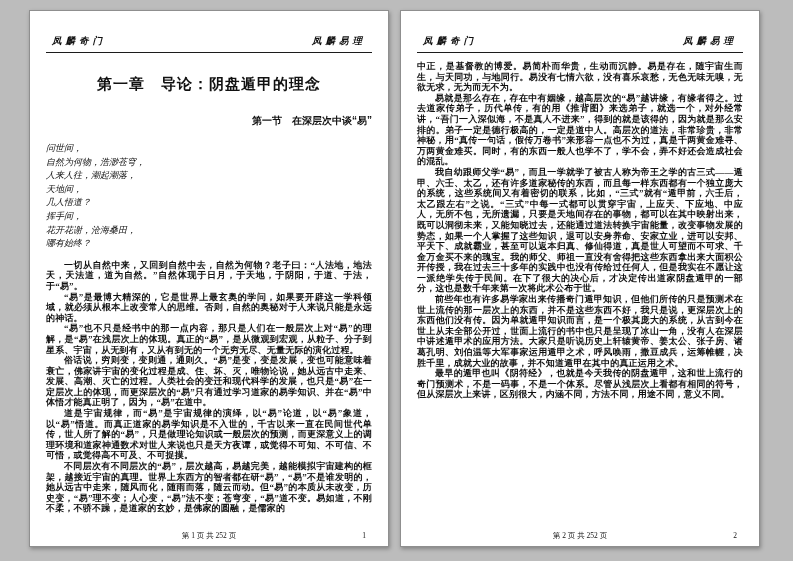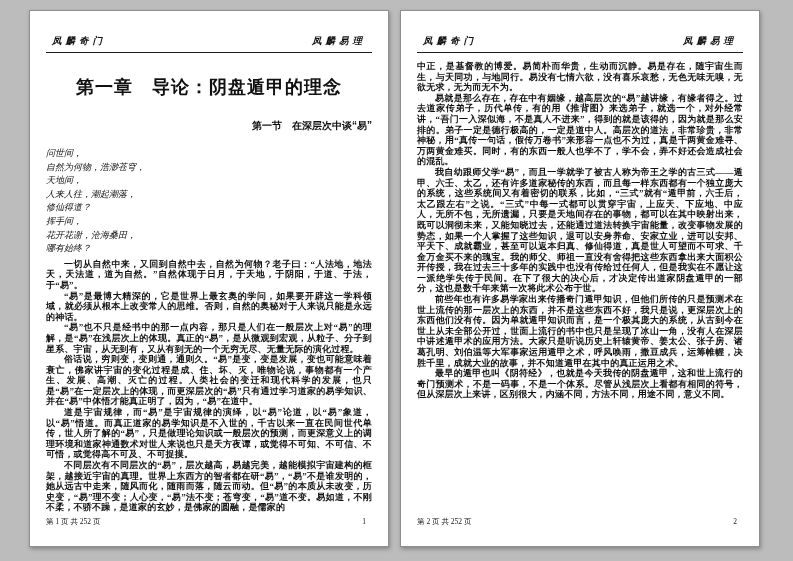--- a/index.html
+++ b/index.html
@@ -34,58 +34,59 @@
     font-weight:bold;
     font-size:9.5px;
     letter-spacing:4px;
     padding:0 6px 4px 6px;
     border-bottom:1.6px solid #1c1c1c;
   }
 
   .chapter-title {
     font-family:"Liberation Sans","DejaVu Sans",sans-serif;
     font-weight:bold;
-    font-size:18px;
+    font-size:15px;
     text-align:center;
     margin-top:22px;
     letter-spacing:1px;
   }
   .section-title {
     font-family:"Liberation Sans","DejaVu Sans",sans-serif;
     font-weight:bold;
     font-size:10px;
     text-align:right;
     margin-top:20px;
   }
 
   .poem {
     margin-top:14px;
     text-align:left;
     font-style:italic;
     font-size:9px;
     line-height:13.6px;
   }
 
-  .body-text { margin-top:3px; }
+  .body-text { margin-top:9px; }
   .page.right .body-text { margin-top:8px; }
   .para {
     font-size:9px;
     line-height:10.6px;
     font-weight:bold;
     text-align:justify;
     text-indent:2em;
     letter-spacing:0.2px;
   }
   .para.no-indent { text-indent:0; }
 
   .page-footer {
     position:absolute;
-    bottom:19px;
+    bottom:5px;
     left:16px; right:16px;
     font-size:7.5px;
+    text-align:center;
   }
   .page-footer .page-number {
     position:absolute;
     right:6px; top:0;
     font-size:7.5px;
   }
 </style>
 </head>
 <body>
 
@@ -96,33 +97,33 @@
       <span>凤麟奇门</span>
       <span>凤麟易理</span>
     </div>
 
     <div class="chapter-title">第一章　导论：阴盘遁甲的理念</div>
     <div class="section-title">第一节　在深层次中谈“易”</div>
 
     <div class="poem">
       <div>问世间，</div>
       <div>自然为何物，浩渺苍穹，</div>
+      <div>人来人往，潮起潮落，</div>
       <div>天地间，</div>
-      <div>人来人往，潮起潮落，</div>
-      <div>修仙得道？</div>
+      <div>几人悟道？</div>
       <div>挥手间，</div>
       <div>花开花谢，沧海桑田，</div>
       <div>哪有始终？</div>
     </div>
 
     <div class="body-text">
       <p class="para">一切从自然中来，又回到自然中去，自然为何物？老子曰：“人法地，地法天，天法道，道为自然。”自然体现于日月，于天地，于阴阳，于道、于法，于“易”。</p>
       <p class="para">“易”是最博大精深的，它是世界上最玄奥的学问，如果要开辟这一学科领域，就必须从根本上改变常人的思维。否则，自然的奥秘对于人来说只能是永远的神话。</p>
       <p class="para">“易”也不只是经书中的那一点内容，那只是人们在一般层次上对“易”的理解，是“易”在浅层次上的体现。真正的“易”，是从微观到宏观，从粒子、分子到星系、宇宙，从无到有，又从有到无的一个无穷无尽、无量无际的演化过程。</p>
-      <p class="para">俗话说，穷则变，变则通，通则久。“易”是变，变是发展，变也可能意味着衰亡，佛家讲宇宙的变化过程是成、住、坏、灭，唯物论说，事物都有一个产生、发展、高潮、灭亡的过程。人类社会的变迁和现代科学的发展，也只是“易”在一定层次上的体现，而更深层次的“易”只有通过学习道家的易学知识、并在“易”中体悟才能真正明了，因为，“易”在道中。</p>
+      <p class="para">俗话说，穷则变，变则通，通则久。“易”是变，变是发展，变也可能意味着衰亡，佛家讲宇宙的变化过程是成、住、坏、灭，唯物论说，她从远古中走来、发展、高潮、灭亡的过程。人类社会的变迁和现代科学的发展，也只是“易”在一定层次上的体现，而更深层次的“易”只有通过学习道家的易学知识、并在“易”中体悟才能真正明了，因为，“易”在道中。</p>
       <p class="para">道是宇宙规律，而“易”是宇宙规律的演绎，以“易”论道，以“易”象道，以“易”悟道。而真正道家的易学知识是不入世的，千古以来一直在民间世代单传，世人所了解的“易”，只是做理论知识或一般层次的预测，而更深意义上的调理环境和道家神通数术对世人来说也只是天方夜谭，或觉得不可知、不可信、不可悟，或觉得高不可及、不可捉摸。</p>
       <p class="para">不同层次有不同层次的“易”，层次越高，易越完美，越能模拟宇宙建构的框架，越接近宇宙的真理。世界上东西方的智者都在研“易”，“易”不是谁发明的，她从远古中走来，随风而化，随雨而落，随云而动。但“易”的本质从未改变，历史变，“易”理不变；人心变，“易”法不变；苍穹变，“易”道不变。易如道，不刚不柔，不骄不躁，是道家的玄妙，是佛家的圆融，是儒家的</p>
     </div>
 
     <div class="page-footer">
       <span>第 1 页 共 252 页</span>
       <span class="page-number">1</span>
     </div>
   </div>
 

